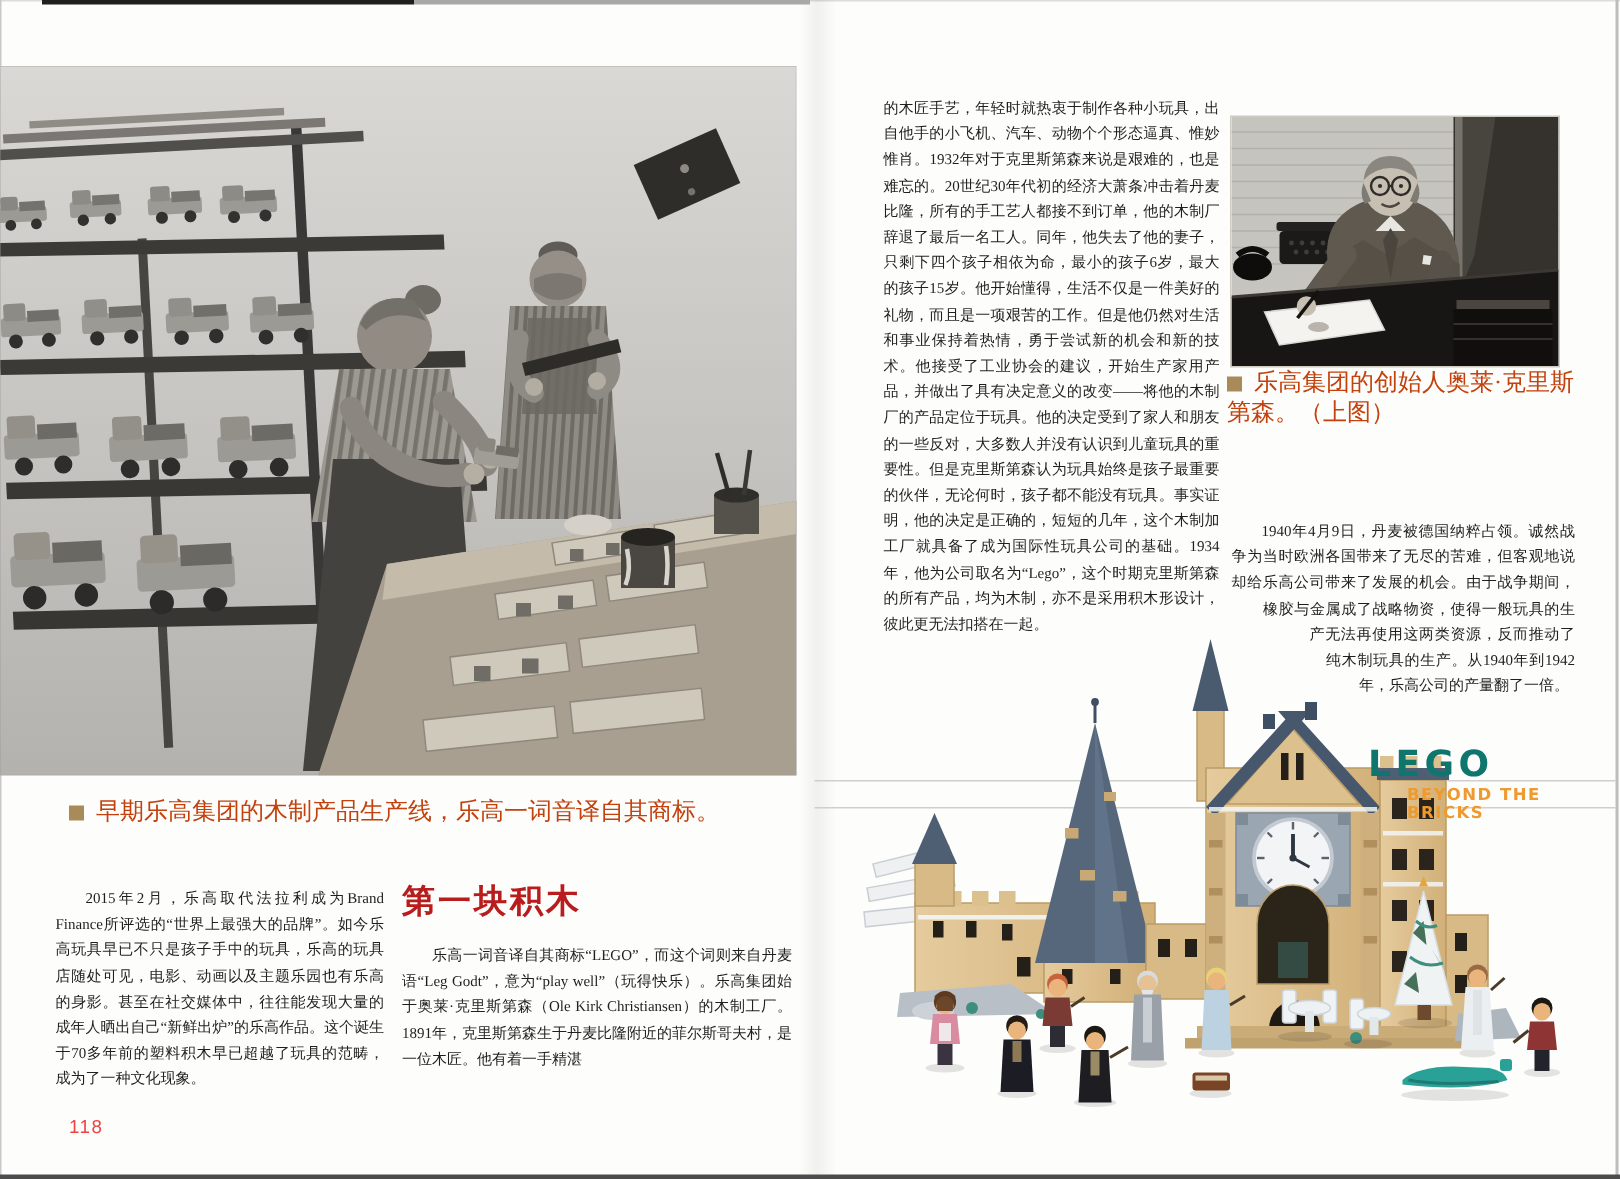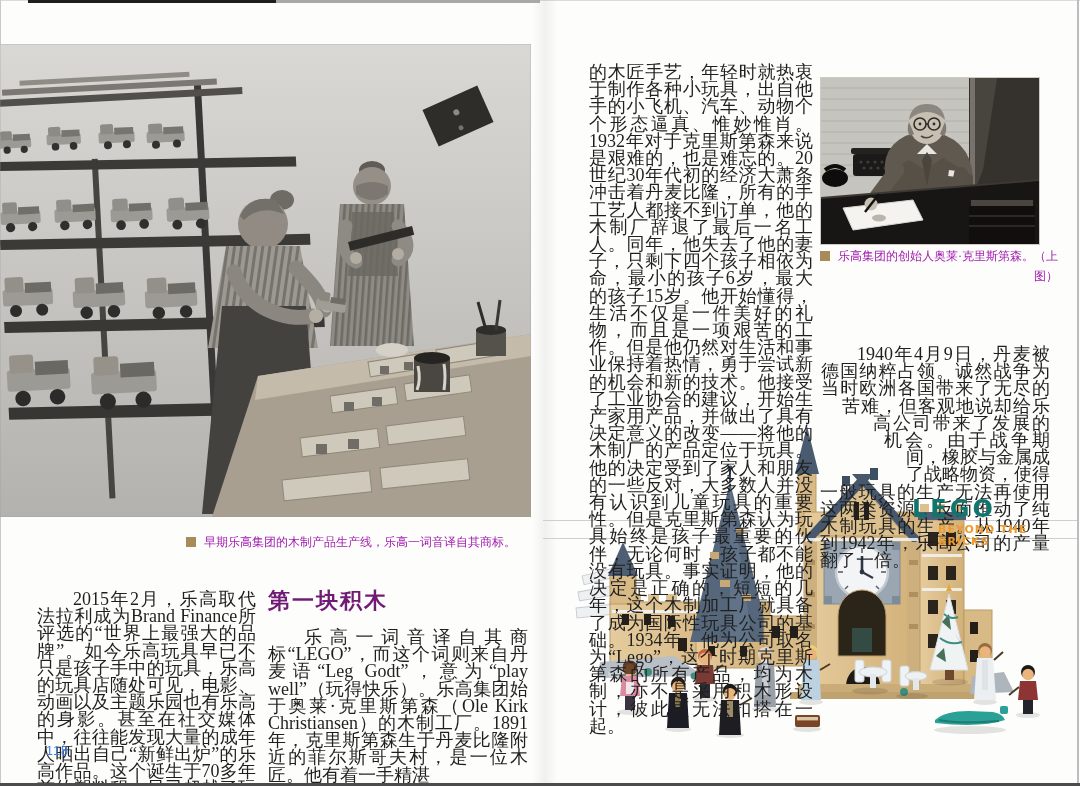--- a/index.html
+++ b/index.html
@@ -15,29 +15,29 @@
   .edge-bottom{left:0;top:783px;width:1080px;height:3px;background:#4c4c4c;z-index:6;}
   .scan-strip-dark{left:28px;top:0;width:248px;height:3px;background:#1f1f1f;z-index:2;}
   .scan-strip-gray{left:276px;top:0;width:264px;height:3px;background:#a8a8a8;z-index:2;}
   .gutter{left:532px;top:0;width:26px;height:786px;z-index:1;
     background:linear-gradient(to right,rgba(0,0,0,0),rgba(0,0,0,0.05) 50%,rgba(0,0,0,0));}
   
   .photo{z-index:2;}
   .photo svg{display:block;}
   #founder-photo{border:1px solid #cfcac2;}
   
-  .txt{z-index:4;text-align:justify;font-size:18px;line-height:17.2px;}
+  .txt{z-index:4;text-align:justify;font-size:10px;line-height:17.2px;}
   .indent{text-indent:2em;}
-  .caption{z-index:4;font-size:12px;line-height:20px;color:#a21caf;text-align:right;}
+  .caption{z-index:4;font-size:16px;line-height:20px;color:#c2410c;}
   .bullet{display:inline-block;width:10px;height:10px;background:#a98b59;
     margin-right:8px;transform:translateY(1px);}
   .cap-row{display:block;}
-  h2.section{font-size:22px;font-weight:bold;color:#701a75;margin:0 0 15px 0;
+  h2.section{font-size:22px;font-weight:bold;color:#b91c1c;margin:0 0 15px 0;
     letter-spacing:2px;line-height:26px;}
-  .pagenum{z-index:4;font-size:12.5px;color:#3b82f6;letter-spacing:1px;
+  .pagenum{z-index:4;font-size:12.5px;color:#ef4444;letter-spacing:1px;
     font-family:"Liberation Sans","DejaVu Sans",sans-serif;}
   
   .rule{position:absolute;height:1px;background:#cfcfcf;z-index:1;}
   .logo-title{z-index:5;font-family:"DejaVu Sans","Liberation Sans",sans-serif;
     font-weight:bold;font-size:24px;line-height:24px;color:#0f766e;letter-spacing:3px;}
   .logo-sub{z-index:5;font-family:"DejaVu Sans","Liberation Sans",sans-serif;
     font-weight:bold;font-size:11px;line-height:12px;color:#ee9a2e;letter-spacing:1px;}
   
   .fl{float:left;}
   .cl{clear:left;}

